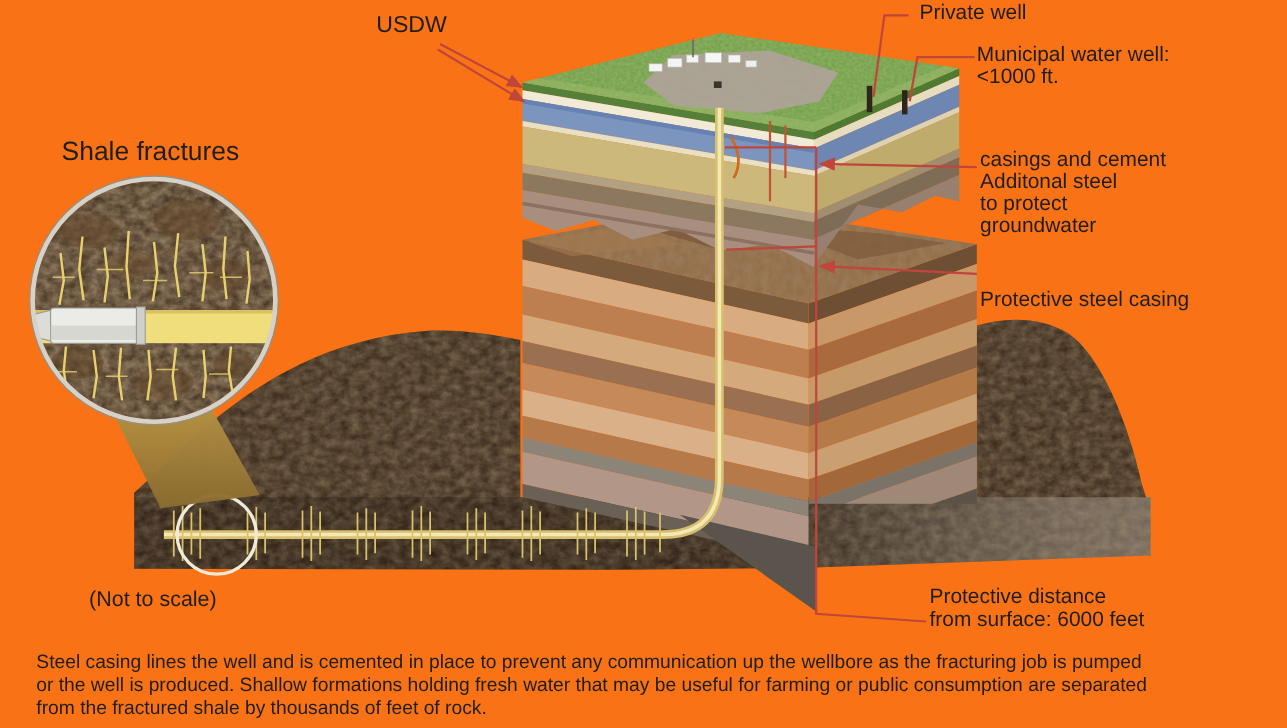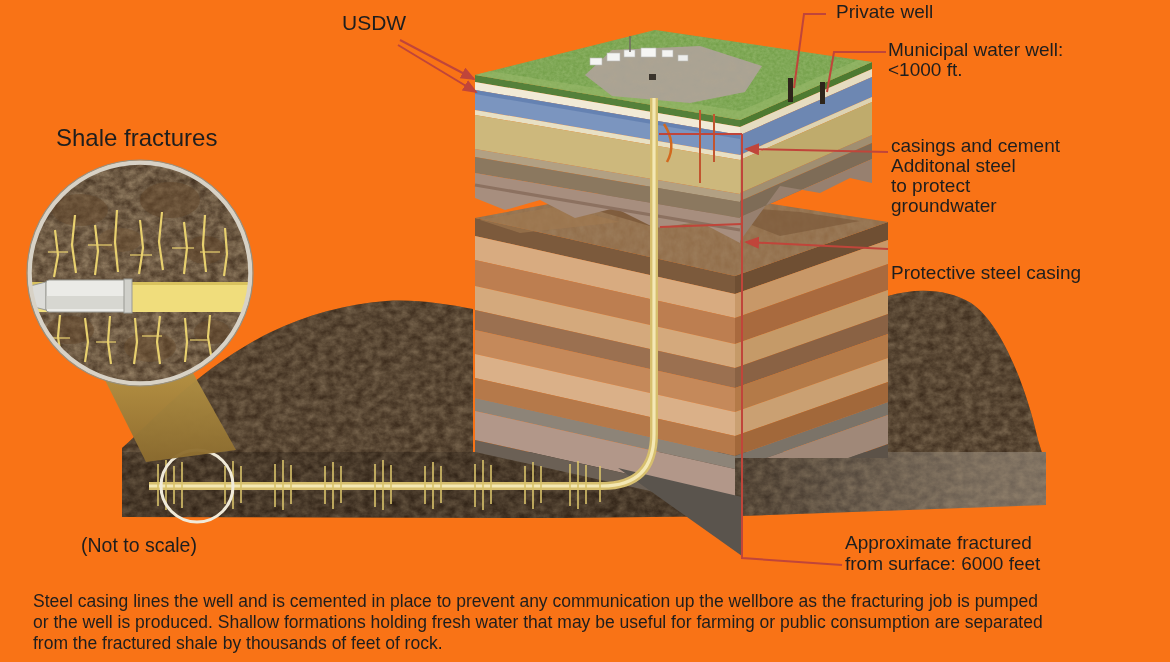--- a/index.html
+++ b/index.html
@@ -238,21 +238,21 @@
 <div class="lbl lbl-additional">
   <div>casings and cement</div>
   <div>Additonal steel</div>
   <div>to protect</div>
   <div>groundwater</div>
 </div>
 <div class="lbl lbl-protective">Protective steel casing</div>
 <div class="lbl lbl-shale">Shale fractures</div>
 <div class="lbl lbl-notscale">(Not to scale)</div>
 <div class="lbl lbl-approx">
-  <div>Approximate fractured</div>
+  <div>Protective distance</div>
   <div>from surface: 6000 feet</div>
 </div>
 <div class="caption">
   <div>Steel casing lines the well and is cemented in place to prevent any communication up the wellbore as the fracturing job is pumped</div>
   <div>or the well is produced. Shallow formations holding fresh water that may be useful for farming or public consumption are separated</div>
   <div>from the fractured shale by thousands of feet of rock.</div>
 </div>
 
 </div>
 

